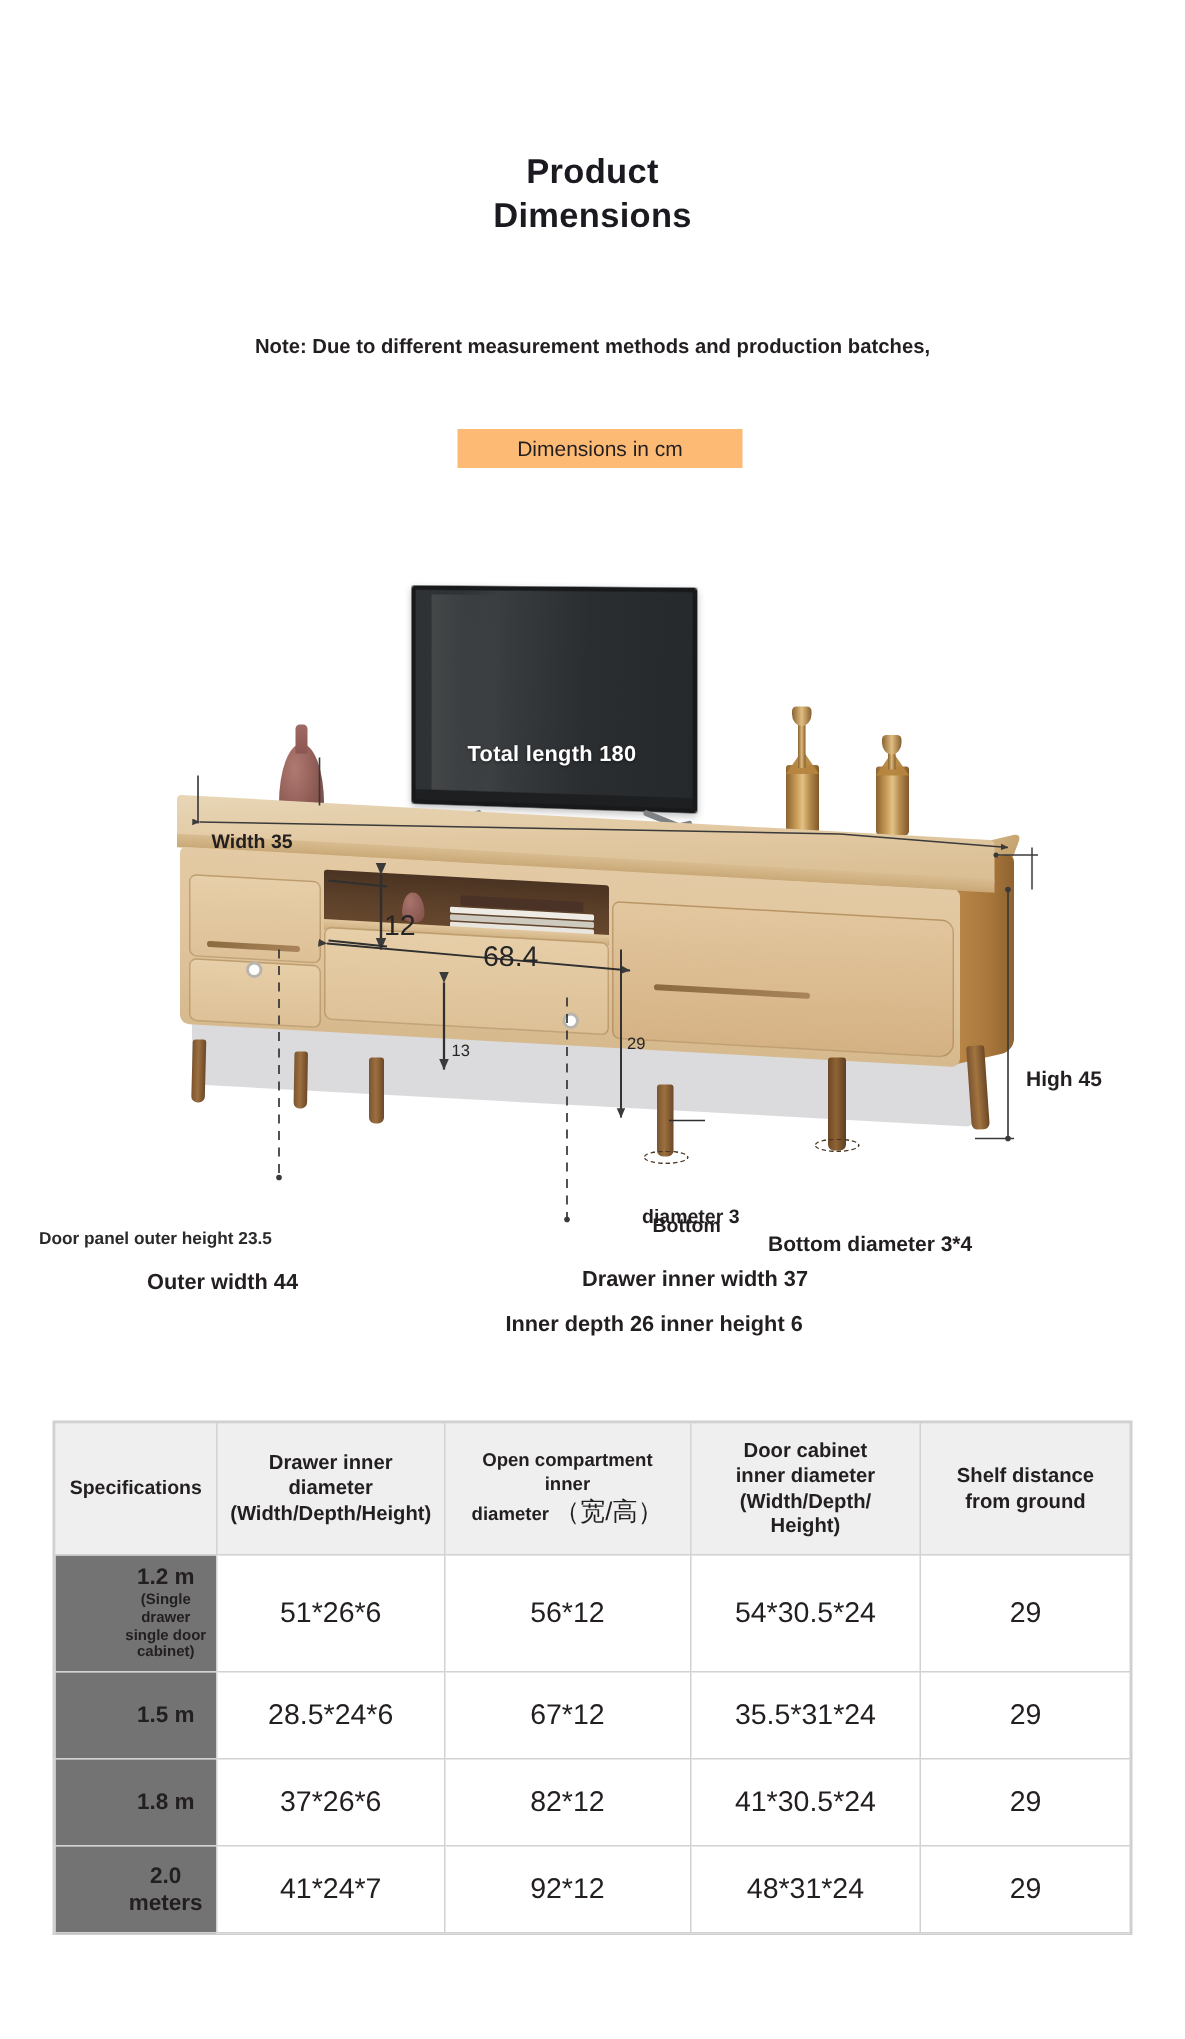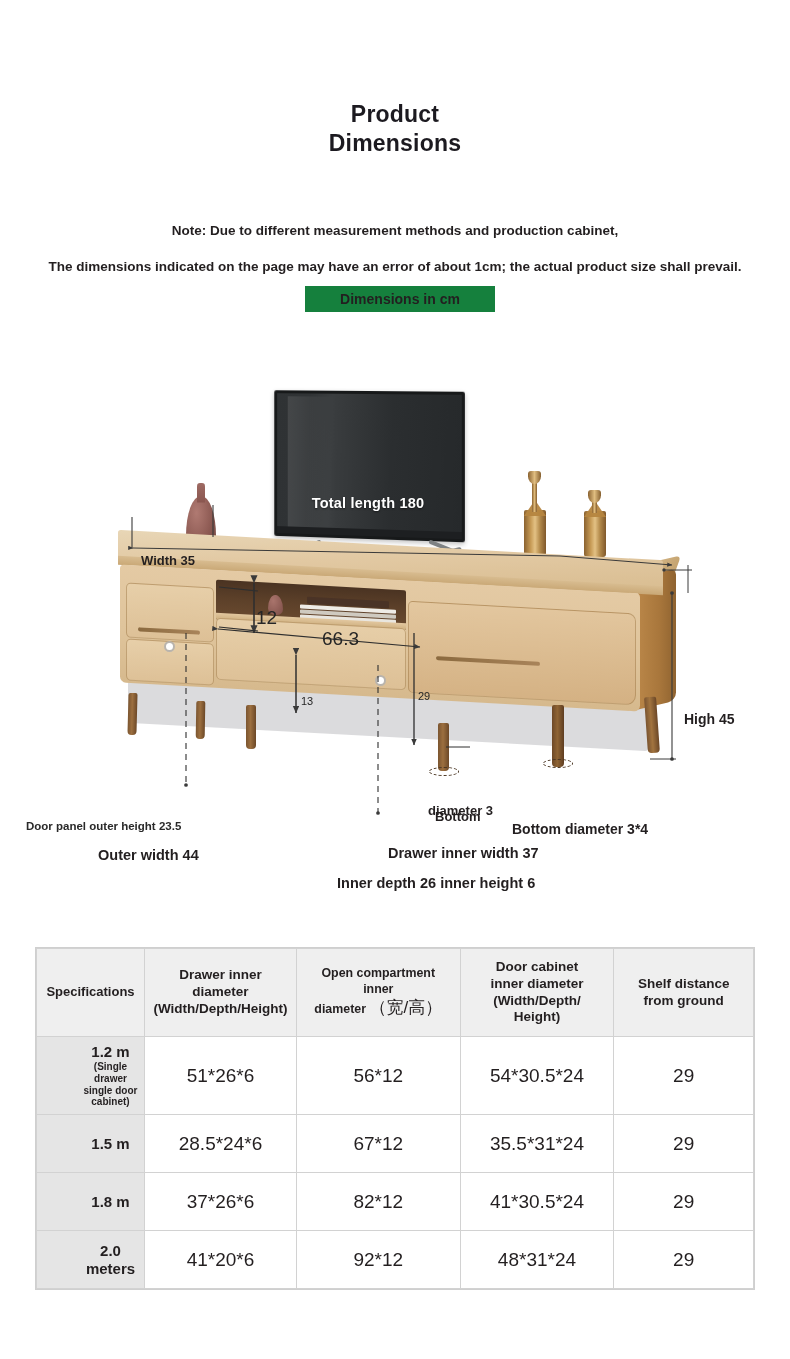--- a/index.html
+++ b/index.html
@@ -21,22 +21,22 @@
   .note1 {
     position: absolute; left: 0; top: 223px; width: 790px;
     text-align: center; font-size: 13.5px; font-weight: 700; color: #231f20;
   }
   .note2 {
     position: absolute; left: 0; top: 259px; width: 790px;
     text-align: center; font-size: 13.5px; font-weight: 700; color: #231f20;
   }
   .unit-badge {
     position: absolute; left: 305px; top: 286px; width: 190px; height: 26px;
-    background: #15803d; display: flex; align-items: center; justify-content: center;
-    font-size: 14px; font-weight: 700; color: #231f20;
+    background: #fdba74; display: flex; align-items: center; justify-content: center;
+    font-size: 14px; font-weight: 400; color: #231f20;
   }
 
   
   #stage { position: absolute; left: 0; top: 365px; width: 790px; height: 520px; }
 
   
   .floor-shadow {
     position: absolute; left: 128px; top: 318px; width: 520px; height: 54px;
     background: #d8d8da;
     transform: skewY(3.1deg);
@@ -268,37 +268,36 @@
     font-weight: 700;
     line-height: 1.25;
     height: 88px;
     padding: 6px 8px;
   }
   #spec-table thead th.lead { font-size: 13px; }
   #spec-table thead th.narrow { font-size: 12.4px; }
   #spec-table thead th .cjk { font-size: 17px; font-weight: 400; }
   #spec-table tbody td { height: 58px; font-size: 19px; font-weight: 400; }
   #spec-table tbody td.rowhead {
-    background: #e5e5e5; font-size: 15px; font-weight: 700; line-height: 1.2; padding-left: 44px;
+    background: #737373; font-size: 15px; font-weight: 700; line-height: 1.2; padding-left: 44px;
   }
   #spec-table tbody td.rowhead .sub { display: block; font-size: 10px; font-weight: 700; line-height: 1.18; }
   .c1 { width: 108px; } .c2 { width: 152px; } .c3 { width: 164px; }
   .c4 { width: 154px; } .c5 { width: 140px; }
 </style>
 </head>
 <body>
 
 <div id="page">
 
   <div class="title">
     <div>Product</div>
     <div>Dimensions</div>
   </div>
-  <div class="note1">Note: Due to different measurement methods and production cabinet,</div>
-  <div class="note2">The dimensions indicated on the page may have an error of about 1cm; the actual product size shall prevail.</div>
+  <div class="note1">Note: Due to different measurement methods and production batches,</div>
   <div class="unit-badge">Dimensions in cm</div>
 
   <div id="stage">
 
     <div class="floor-shadow"></div>
 
     <div class="tv-wrap">
       <div class="tv-body">
         <div class="tv-screen-glare"></div>
         <div class="tv-bottom-bar"></div>
@@ -397,21 +396,21 @@
       <line x1="650" y1="394" x2="676" y2="394" stroke="#3a3a3a" stroke-width="1"></line>
 
       <line x1="186" y1="268" x2="186" y2="420" stroke="#2f2f2f" stroke-width="1.1" stroke-dasharray="6 5" marker-end="url(#dot)"></line>
       <line x1="378" y1="300" x2="378" y2="448" stroke="#2f2f2f" stroke-width="1.1" stroke-dasharray="6 5" marker-end="url(#dot)"></line>
 
       <line x1="446" y1="382" x2="470" y2="382" stroke="#2f2f2f" stroke-width="1"></line>
     </svg>
 
     <div class="dlabel" style="left:141px; top:156px;">Width 35</div>
     <div class="dnum" style="left:256px; top:222px;margin-top:20px;">12</div>
-    <div class="dnum" style="left:322px; top:263px;">66.3</div>
+    <div class="dnum" style="left:322px; top:263px;">68.4</div>
     <div class="dnum sm" style="left:301px; top:330px;">13</div>
     <div class="dnum sm" style="left:418px; top:325px;">29</div>
     <div class="dlabel" style="left:684px; top:314px; font-size:14px;">High 45</div>
     <div class="dlabel plain" style="left:26px; top:423px; font-size:11.5px; font-weight:700;">Door panel outer height 23.5</div>
     <div class="dlabel" style="left:98px; top:450px; font-size:14.5px;">Outer width 44</div>
     <div class="dlabel" style="left:435px; top:412px; font-size:13px;">Bottom</div>
     <div class="dlabel" style="left:428px; top:406px; font-size:13px;">diameter 3</div>
     <div class="dlabel" style="left:512px; top:424px; font-size:14px;">Bottom diameter 3*4</div>
     <div class="dlabel" style="left:388px; top:448px; font-size:14.5px;">Drawer inner width 37</div>
     <div class="dlabel" style="left:337px; top:478px; font-size:14.5px;">Inner depth 26 inner height 6</div>
@@ -460,21 +459,21 @@
         </tr>
         <tr>
           <td class="rowhead c1">1.8 m</td>
           <td class="c2">37*26*6</td>
           <td class="c3">82*12</td>
           <td class="c4">41*30.5*24</td>
           <td class="c5">29</td>
         </tr>
         <tr>
           <td class="rowhead c1">2.0 meters</td>
-          <td class="c2">41*20*6</td>
+          <td class="c2">41*24*7</td>
           <td class="c3">92*12</td>
           <td class="c4">48*31*24</td>
           <td class="c5">29</td>
         </tr>
       </tbody>
   </table>
 
 </div>
 
 </body></html>

